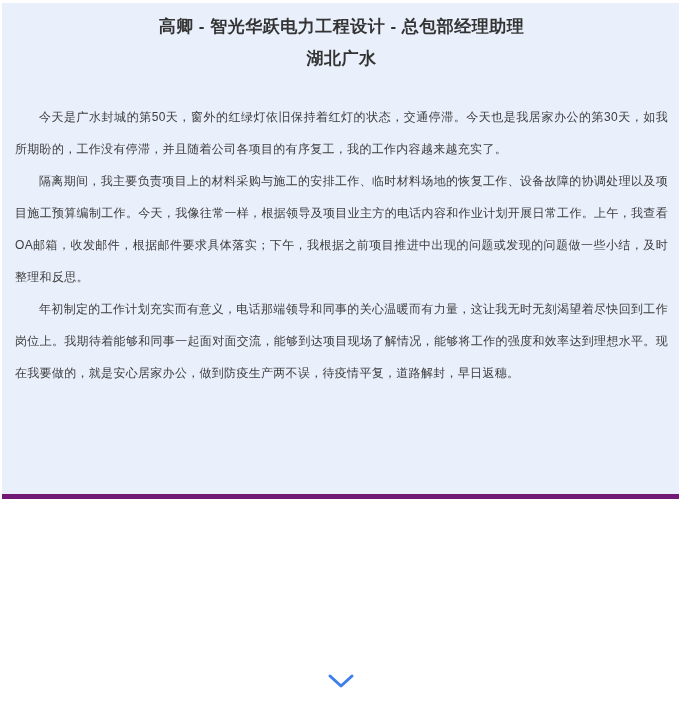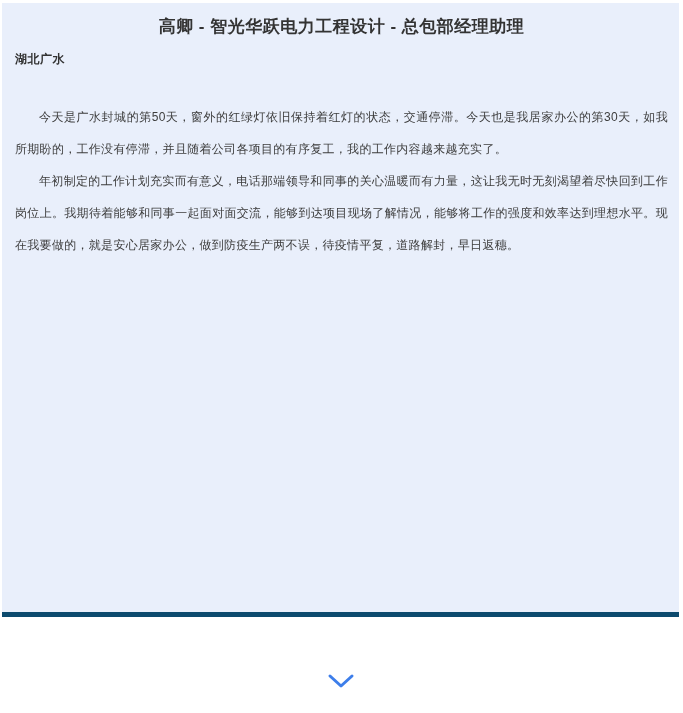--- a/index.html
+++ b/index.html
@@ -16,35 +16,36 @@
     width: 683px;
     height: 713px;
     background: #ffffff;
     overflow: hidden;
   }
   .card {
     position: absolute;
     left: 2px;
     top: 3px;
     width: 677px;
-    height: 614px;
+    height: 496px;
     background: #E9EFFB;
-    border-bottom: 5px solid #0c4a6e;
+    border-bottom: 5px solid #701a75;
     padding: 8px 11px 0 13px;
   }
   .title {
     text-align: center;
     font-size: 17px;
     font-weight: bold;
     color: #333333;
     line-height: 32px;
     letter-spacing: 0.5px;
   }
   .subtitle {
-    font-size: 12px;
+    text-align: center;
+    font-size: 17px;
     font-weight: bold;
     color: #333333;
     line-height: 32px;
     letter-spacing: 0.5px;
   }
   .content {
     margin-top: 26px;
     font-size: 12px;
     line-height: 32px;
     color: #3D3D3D;
@@ -79,20 +80,21 @@
 <body>
 
 <div class="page">
 
   <div class="card">
     <div class="title">高卿 - 智光华跃电力工程设计 - 总包部经理助理</div>
     <div class="subtitle">湖北广水</div>
 
     <div class="content">
       <p>今天是广水封城的第50天，窗外的红绿灯依旧保持着红灯的状态，交通停滞。今天也是我居家办公的第30天，如我所期盼的，工作没有停滞，并且随着公司各项目的有序复工，我的工作内容越来越充实了。</p>
+      <p>隔离期间，我主要负责项目上的材料采购与施工的安排工作、临时材料场地的恢复工作、设备故障的协调处理以及项目施工预算编制工作。今天，我像往常一样，根据领导及项目业主方的电话内容和作业计划开展日常工作。上午，我查看OA邮箱，收发邮件，根据邮件要求具体落实；下午，我根据之前项目推进中出现的问题或发现的问题做一些小结，及时整理和反思。</p>
       <p>年初制定的工作计划充实而有意义，电话那端领导和同事的关心温暖而有力量，这让我无时无刻渴望着尽快回到工作岗位上。我期待着能够和同事一起面对面交流，能够到达项目现场了解情况，能够将工作的强度和效率达到理想水平。现在我要做的，就是安心居家办公，做到防疫生产两不误，待疫情平复，道路解封，早日返穗。</p>
     </div>
   </div>
 
   <div class="footer">
     <div class="chevron-wrap">
       <svg width="28" height="18" viewBox="0 0 28 18">
         <polyline points="3,3 14,13 25,3" fill="none" stroke="#3D7EEA" stroke-width="3" stroke-linecap="round" stroke-linejoin="round"></polyline>
       </svg>
     </div>

